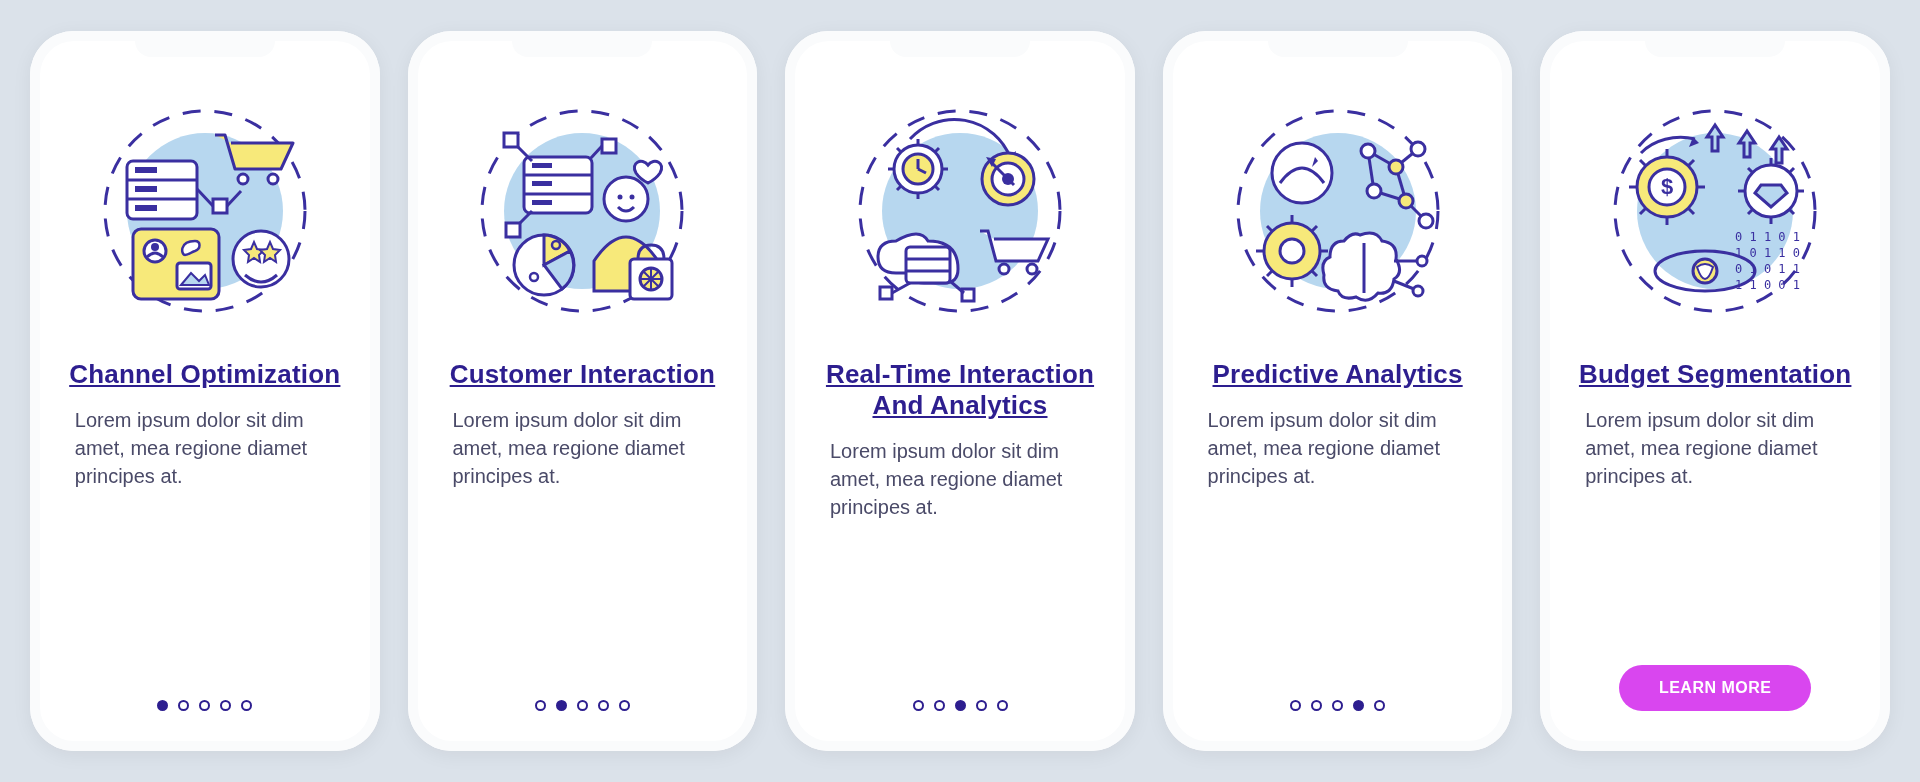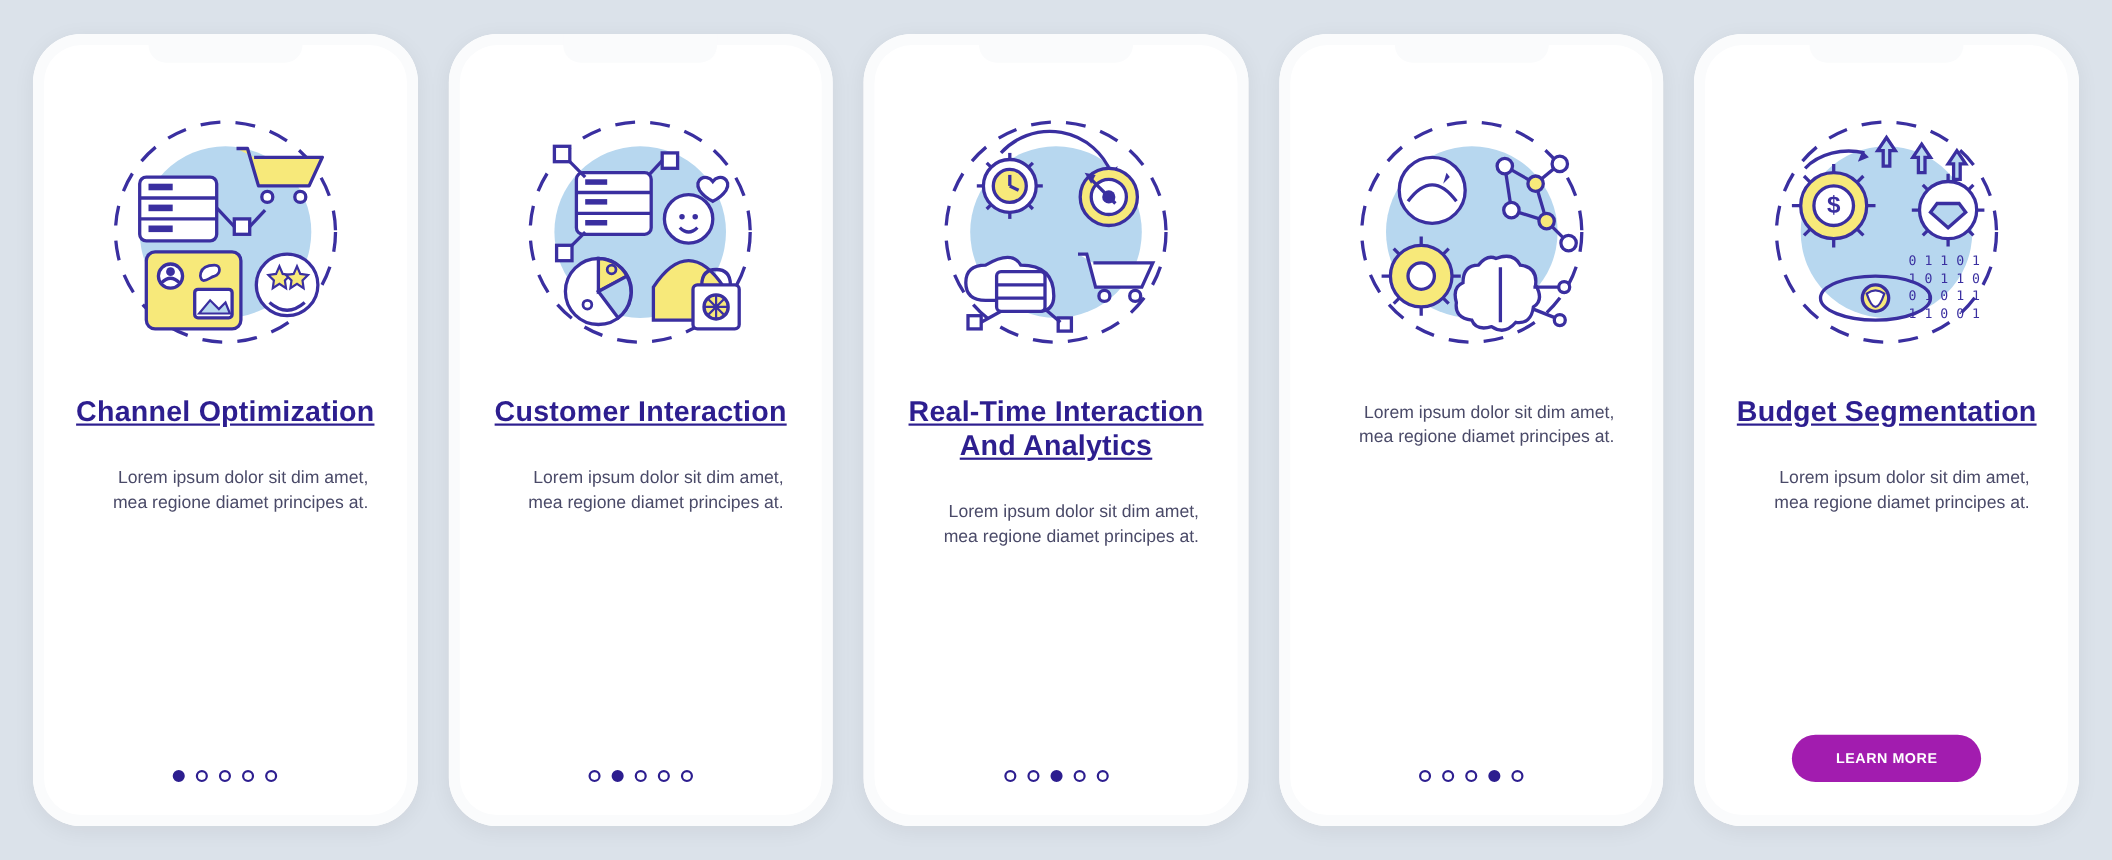--- a/index.html
+++ b/index.html
@@ -51,47 +51,47 @@
     font-weight: 800;
     font-size: 26px;
     line-height: 1.2;
     text-align: center;
     margin-top: 28px;
     letter-spacing: 0.2px;
     text-decoration: underline;
   }
   .body {
     color: #4a4a68;
-    font-size: 16px;
+    font-size: 20px;
     line-height: 1.4;
-    text-align: right;
-    margin-top: 34px;
+    text-align: left;
+    margin-top: 16px;
     max-width: 260px;
   }
   .dots {
     display: flex;
     gap: 10px;
     margin-top: auto;
     margin-bottom: 6px;
   }
   .dot {
     width: 11px;
     height: 11px;
     border-radius: 50%;
     border: 2px solid #2d1e8f;
     background: transparent;
   }
   .dot.active { background: #2d1e8f; }
   .cta {
     margin-top: auto;
     margin-bottom: 6px;
-    background: #a21caf;
+    background: #d946ef;
     color: #ffffff;
     font-weight: 800;
-    font-size: 13px;
+    font-size: 16px;
     letter-spacing: 0.5px;
     border: none;
     border-radius: 30px;
     padding: 14px 40px;
     cursor: pointer;
   }
 </style>
 </head>
 <body>
 
@@ -296,20 +296,21 @@
 
       <path d="M126 150 q-14 0 -14 16 q-10 4 -6 18 q-2 14 14 16 q4 10 18 6 q12 8 22 -4 q14 2 16 -14 q10 -6 2 -20 q2 -16 -14 -18 q-6 -12 -22 -6 q-8 -4 -16 6z" fill="#fff" stroke="#3a2fa0" stroke-width="3"></path>
       <path d="M146 152 q0 50 0 50" stroke="#3a2fa0" stroke-width="3" fill="none"></path>
 
       <line x1="176" y1="170" x2="200" y2="170" stroke="#3a2fa0" stroke-width="3"></line>
       <circle cx="204" cy="170" r="5" fill="#fff" stroke="#3a2fa0" stroke-width="3"></circle>
       <line x1="176" y1="190" x2="196" y2="198" stroke="#3a2fa0" stroke-width="3"></line>
       <circle cx="200" cy="200" r="5" fill="#fff" stroke="#3a2fa0" stroke-width="3"></circle>
     </svg>
   </div>
+  <h2 class="title">Predictive Analytics</h2>
   <p class="body">Lorem ipsum dolor sit dim amet, mea regione diamet principes at.</p>
   <div class="dots">
     <span class="dot"></span>
     <span class="dot"></span>
     <span class="dot"></span>
     <span class="dot active"></span>
     <span class="dot"></span>
   </div>
 </div>
 

